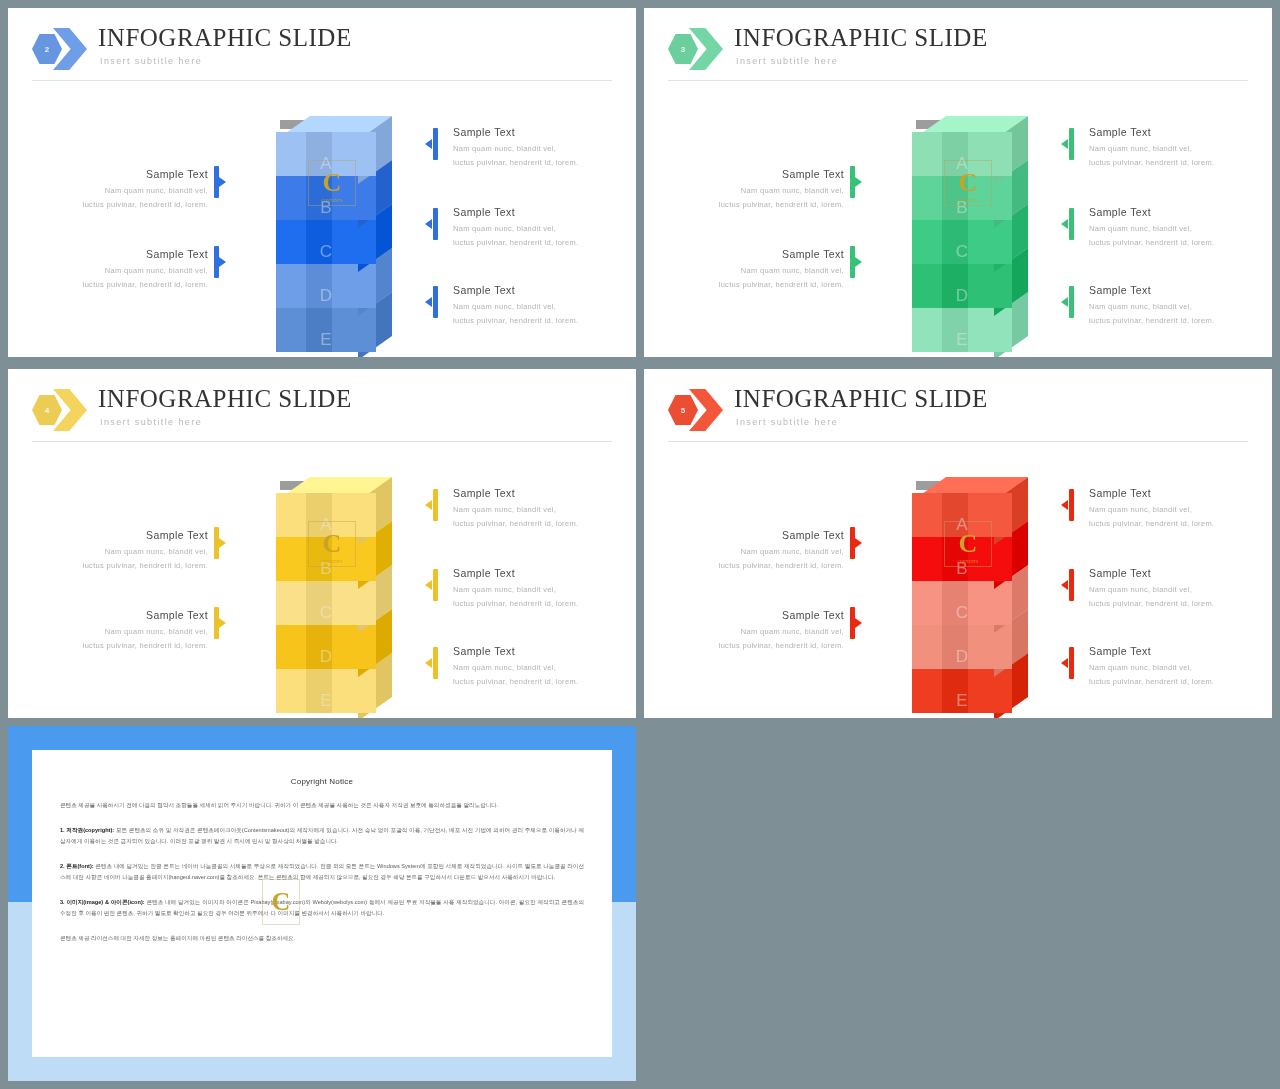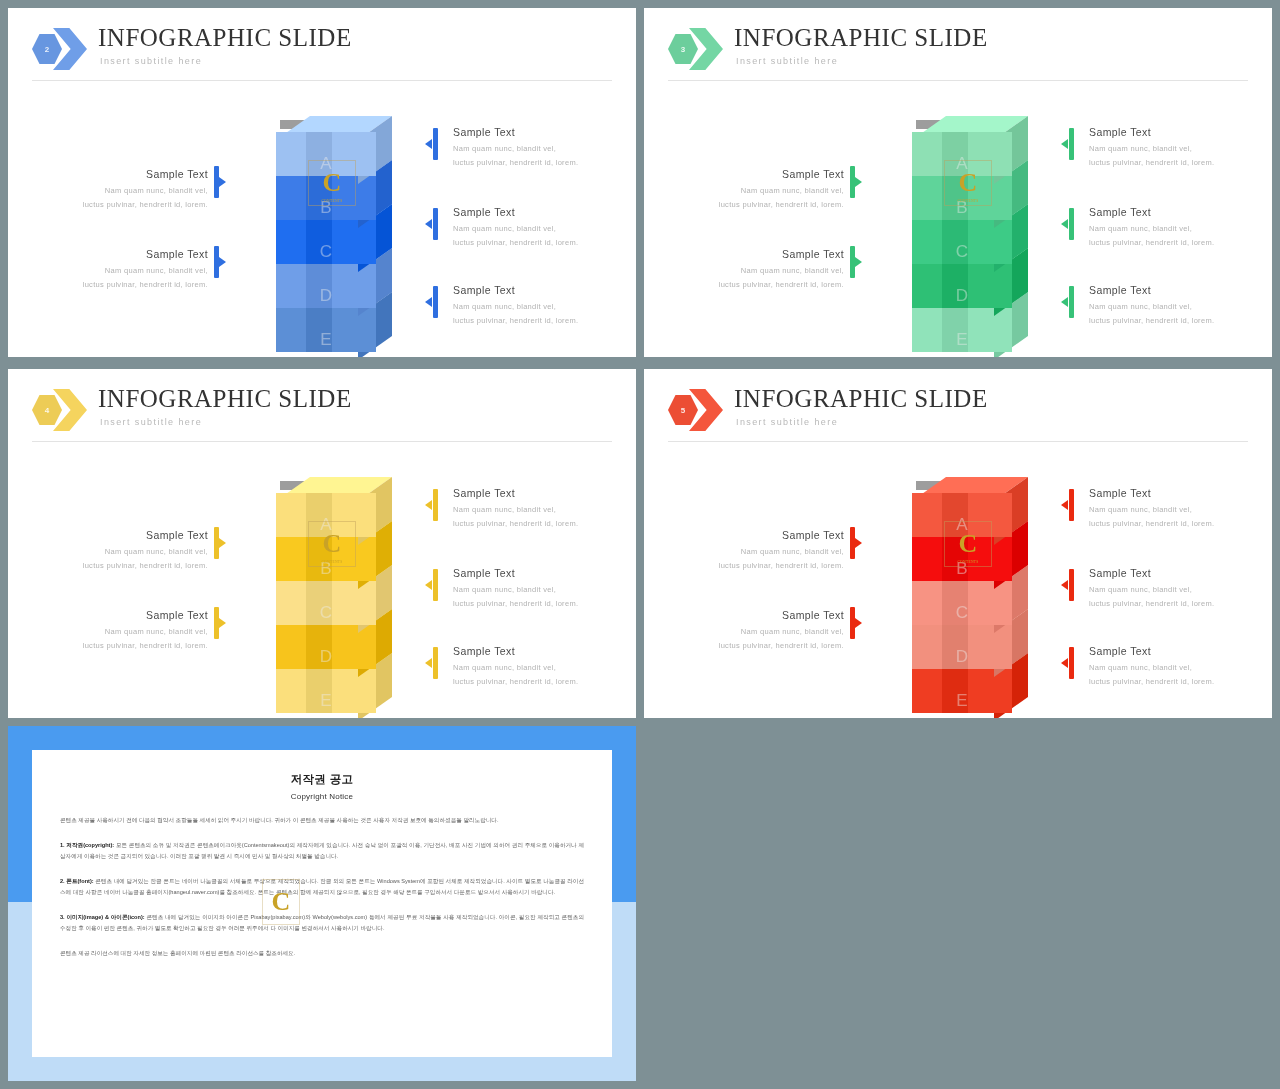--- a/index.html
+++ b/index.html
@@ -577,21 +577,20 @@
       <div class="tri" style="left:417px;top:289px;border-top:5px solid transparent;border-bottom:5px solid transparent;border-right:7px solid #ea2a10;"></div>
       <div class="blk right" style="left:445px;top:276px;">
         <div class="ttl">Sample Text</div>
         <div class="ln">Nam  quam  nunc,  blandit  vel,</div>
         <div class="ln">luctus pulvinar,  hendrerit  id, lorem.</div>
       </div>
     </div>
     <div class="cpanel">
       <div class="inner-frame"></div>
       <div class="cdoc">
-        <h1>저작권 공고</h1>
         <h2>Copyright Notice</h2>
         <p>콘텐츠 제공물 사용하시기 전에 다음의 협약서 조항들을 세세히 읽어 주시기 바랍니다. 귀하가 이 콘텐츠 제공물 사용하는 것은 사용자 저작권 보호에 동의하셨음을 말리노랍니다.</p>
         <p><b>1. 저작권(copyright):</b><span> 모든 콘텐츠의 소유 및 저작권은 콘텐츠메이크아웃(Contentsmakeout)의 제작자에게 있습니다. 사전 승낙 없이 포괄적 이용, 기단전사, 배포 사진 기법에 의하여 권리 주체으로 이용하거나 제삼자에게 이용하는 것은 금지되어 있습니다. 이러한 포괄 행위 발견 시 즉시에 민사 및 형사상의 처벌을 받습니다.</span></p>
         <p><b>2. 폰트(font):</b><span> 콘텐츠 내에 담겨있는 한글 폰트는 네이버 나눔글꼴의 서체들로 무상으로 제작되었습니다. 한글 외의 모든 폰트는 Windows System에 포함된 서체로 제작되었습니다. 사이트 별도로 나눔글꼴 라이선스에 대한 사항은 네이버 나눔글꼴 홈페이지(hangeul.naver.com)를 참조하세요. 폰트는 콘텐츠의 함께 제공되지 않으므로, 필요한 경우 해당 폰트를 구입하셔서 다운로드 받으셔서 사용하시기 바랍니다.</span></p>
         <p><b>3. 이미지(image) &amp; 아이콘(icon):</b><span> 콘텐츠 내에 담겨있는 이미지와 아이콘은 Pixabay(pixabay.com)와 Weboly(webolys.com) 등에서 제공된 무료 저작물을 사용 제작되었습니다. 아이콘, 필요한 제작되고 콘텐츠의 수정한 후 이용이 편한 콘텐츠, 귀하가 별도로 확인하고 필요한 경우 여러분 위주에서 다 이미지를 변경하셔서 사용하시기 바랍니다.</span></p>
         <p>콘텐츠 제공 라이선스에 대한 자세한 정보는 홈페이지에 마련된 콘텐츠 라이선스를 참조하세요.</p>
       </div>
     </div>
     <div class="cmark">
       <span>C</span>

